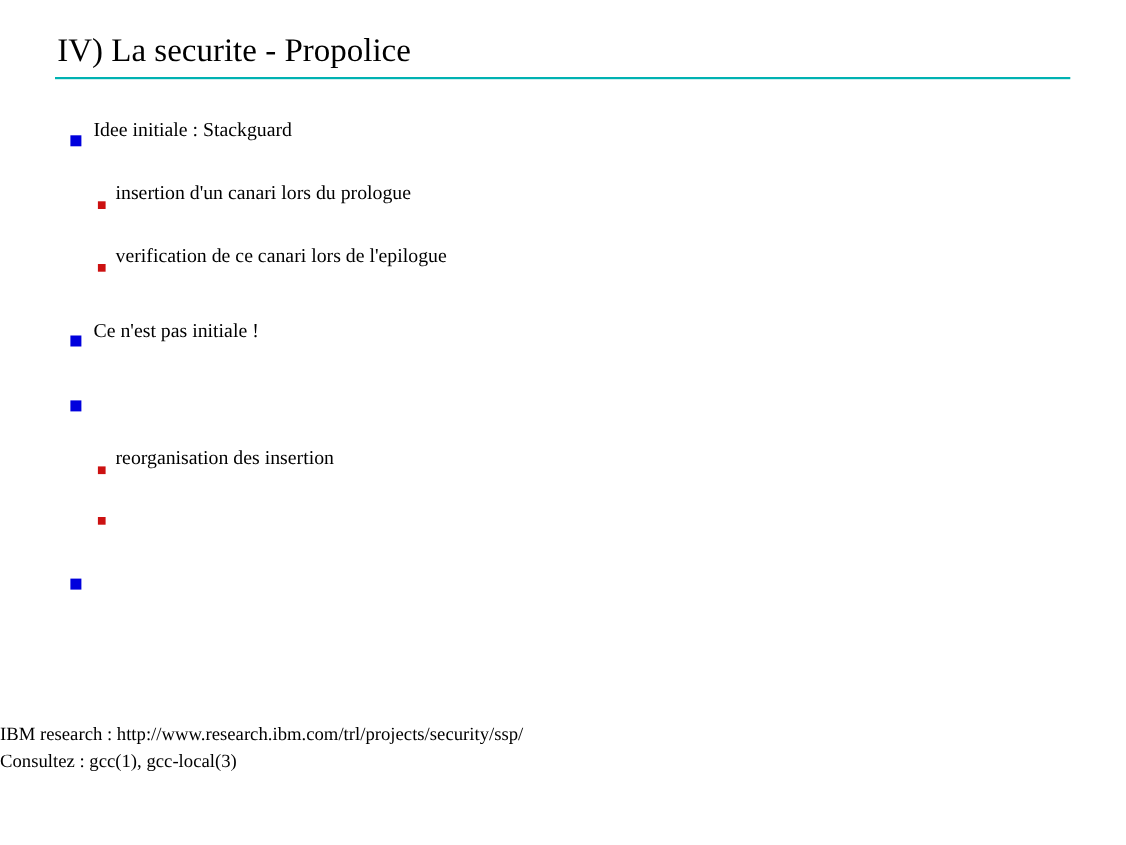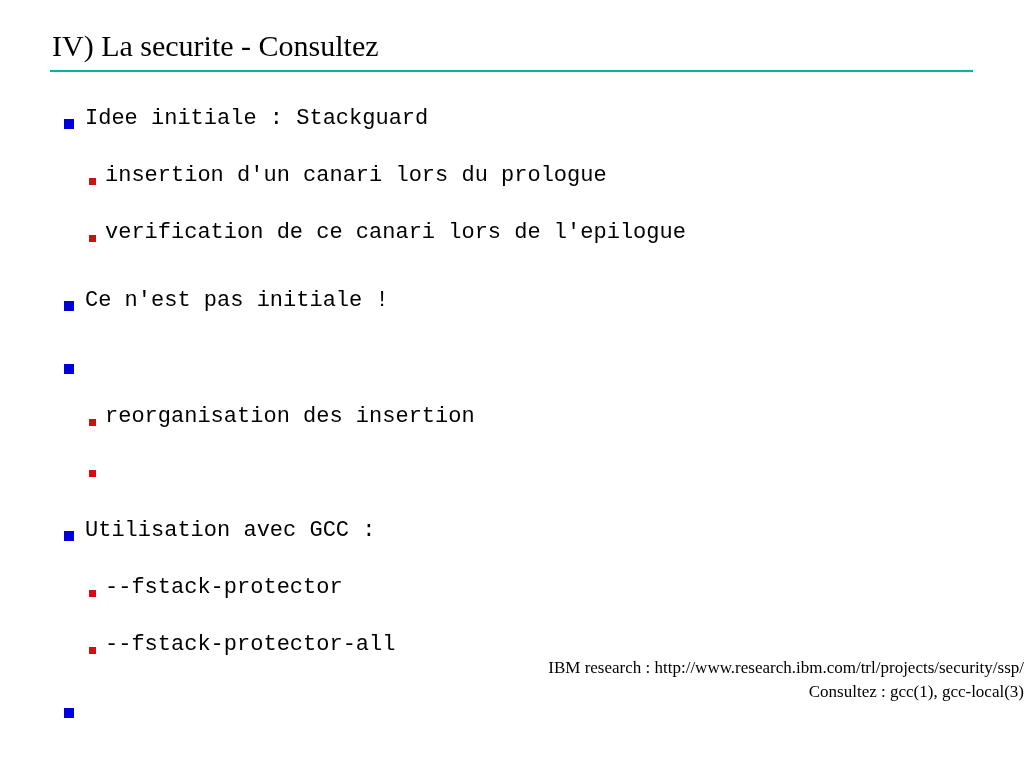--- a/index.html
+++ b/index.html
@@ -37,25 +37,24 @@
     position: absolute;
     left: 64px;
     top: 104px;
     width: 920px;
   }
   .group {
     margin-bottom: 39px;
   }
   .line {
     display: flex;
-    align-items: center;
-    font-size: 22px;
+    align-items: flex-end;
+    font-size: 18px;
     line-height: 29px;
     white-space: nowrap;
-    font-family: Liberation Mono, monospace;
   }
   .sq1 {
     flex: 0 0 auto;
     width: 10px;
     height: 10px;
     margin-top: 10px;
     margin-right: 11px;
     background: var(--l1-color, #0000DD);
   }
   .line.l2 {
@@ -68,32 +67,32 @@
     height: 7px;
     margin-top: 11px;
     margin-right: 9px;
     background: var(--l2-color, #CC1111);
   }
   .footer {
     position: absolute;
     left: 0;
     top: 656px;
     width: 1024px;
-    text-align: right;
+    text-align: left;
     font-size: 17px;
     line-height: 24px;
     color: #000000;
   }
 </style>
 </head>
 <body>
 
 <div class="slide">
 
-  <div class="title">IV) La securite - Consultez</div>
+  <div class="title">IV) La securite - Propolice</div>
   <div class="title-rule"></div>
 
   <div class="content">
 
     <div class="group">
       <div class="line l1">
         <span class="sq1"></span>
         <span>Idee initiale : Stackguard</span>
       </div>
       <div class="line l2">
@@ -119,34 +118,20 @@
       </div>
       <div class="line l2">
         <span class="sq2"></span>
         <span>reorganisation des insertion</span>
       </div>
       <div class="line l2">
         <span class="sq2"></span>
       </div>
     </div>
 
-    <div class="group">
-      <div class="line l1">
-        <span class="sq1"></span>
-        <span>Utilisation avec GCC :</span>
-      </div>
-      <div class="line l2">
-        <span class="sq2"></span>
-        <span>--fstack-protector</span>
-      </div>
-      <div class="line l2">
-        <span class="sq2"></span>
-        <span>--fstack-protector-all</span>
-      </div>
-    </div>
 
     <div class="group">
       <div class="line l1">
         <span class="sq1"></span>
       </div>
     </div>
 
   </div>
 
   <div class="footer">

